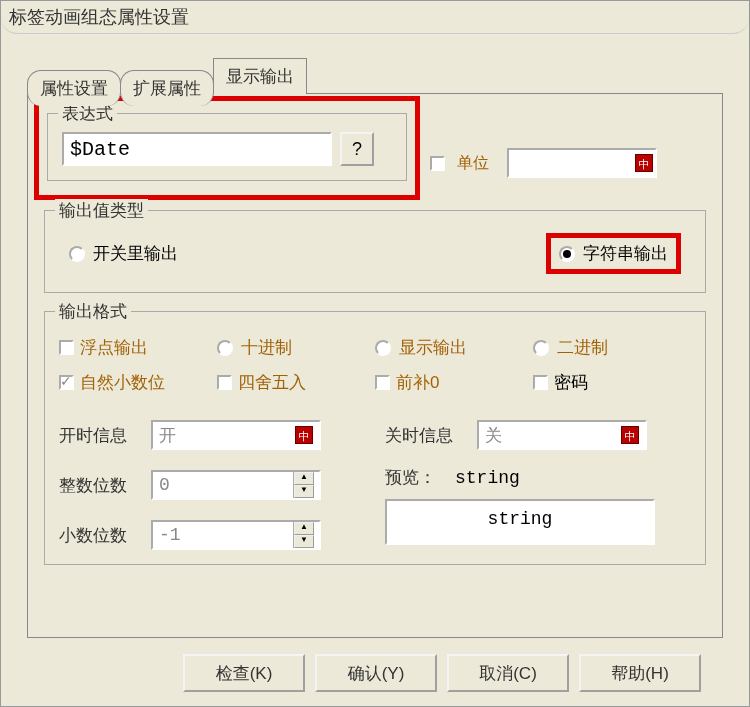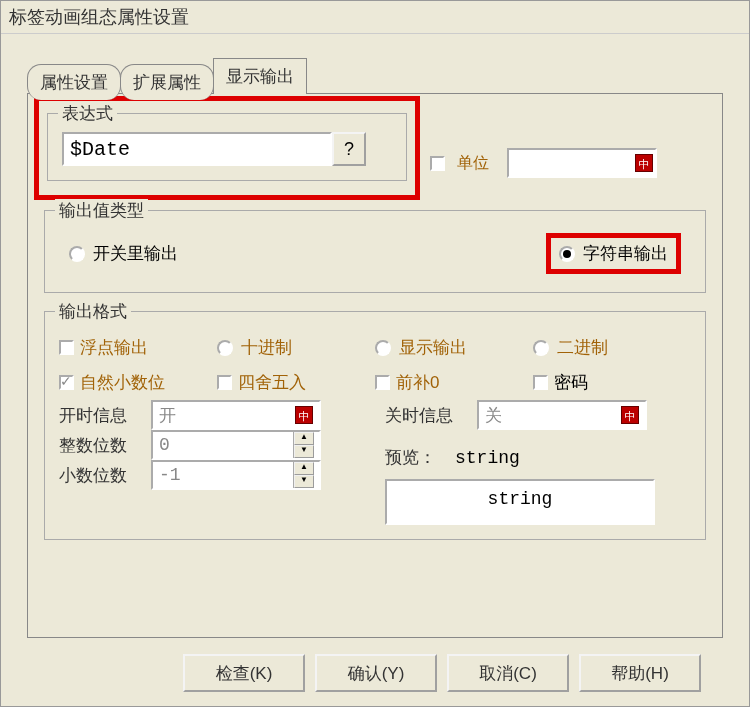--- a/index.html
+++ b/index.html
@@ -17,20 +17,21 @@
   width: 750px;
   height: 707px;
   background: #ece9d8;
 }
 .titlebar {
   background: #ece9d8;
   padding: 4px 8px;
   font-size: 18px;
   color: #333;
   border-bottom: 1px solid #ccc;
+  border-radius: 16px;
 }
 .content {
   padding: 24px 26px 10px 26px;
 }
 .tabs {
   display: flex;
   position: relative;
   z-index: 2;
 }
 .tab {
@@ -41,21 +42,21 @@
   margin-right: -1px;
   color: #333;
   font-size: 17px;
   position: relative;
 }
 .tab.active {
   background: #ece9d8;
   z-index: 3;
 }
 .tab.inactive {
-  top: 6px;
+  top: 12px;
   border-radius: 14px;
 }
 .tab-body {
   border: 1px solid #888;
   margin-top: -1px;
   padding: 12px 16px 20px 16px;
   background: #ece9d8;
   position: relative;
   z-index: 1;
   height: 545px;
@@ -71,21 +72,21 @@
   top: -12px;
   left: 10px;
   background: #ece9d8;
   padding: 0 4px;
   color: #333;
   font-size: 17px;
 }
 .row-expr {
   display: flex;
   align-items: center;
-  gap: 0;
+  gap: 8px;
 }
 .highlight-red {
   border: 5px solid #d00;
   padding: 4px 8px 14px 8px;
   margin: -10px -4px -8px -10px;
   display: inline-block;
 }
 .highlight-red2 {
   border: 5px solid #d00;
   padding: 4px 8px;
@@ -163,21 +164,21 @@
 .fmt-item {
   width: 25%;
   display: flex;
   align-items: center;
   font-size: 17px;
   padding: 6px 0;
 }
 .field-row {
   display: flex;
   align-items: center;
-  margin-top: 0;
+  margin-top: 20px;
 }
 .field-label {
   width: 92px;
   font-size: 17px;
   color: #333;
 }
 .sunken-input {
   border: 2px inset #fff;
   background: #fff;
   height: 30px;

